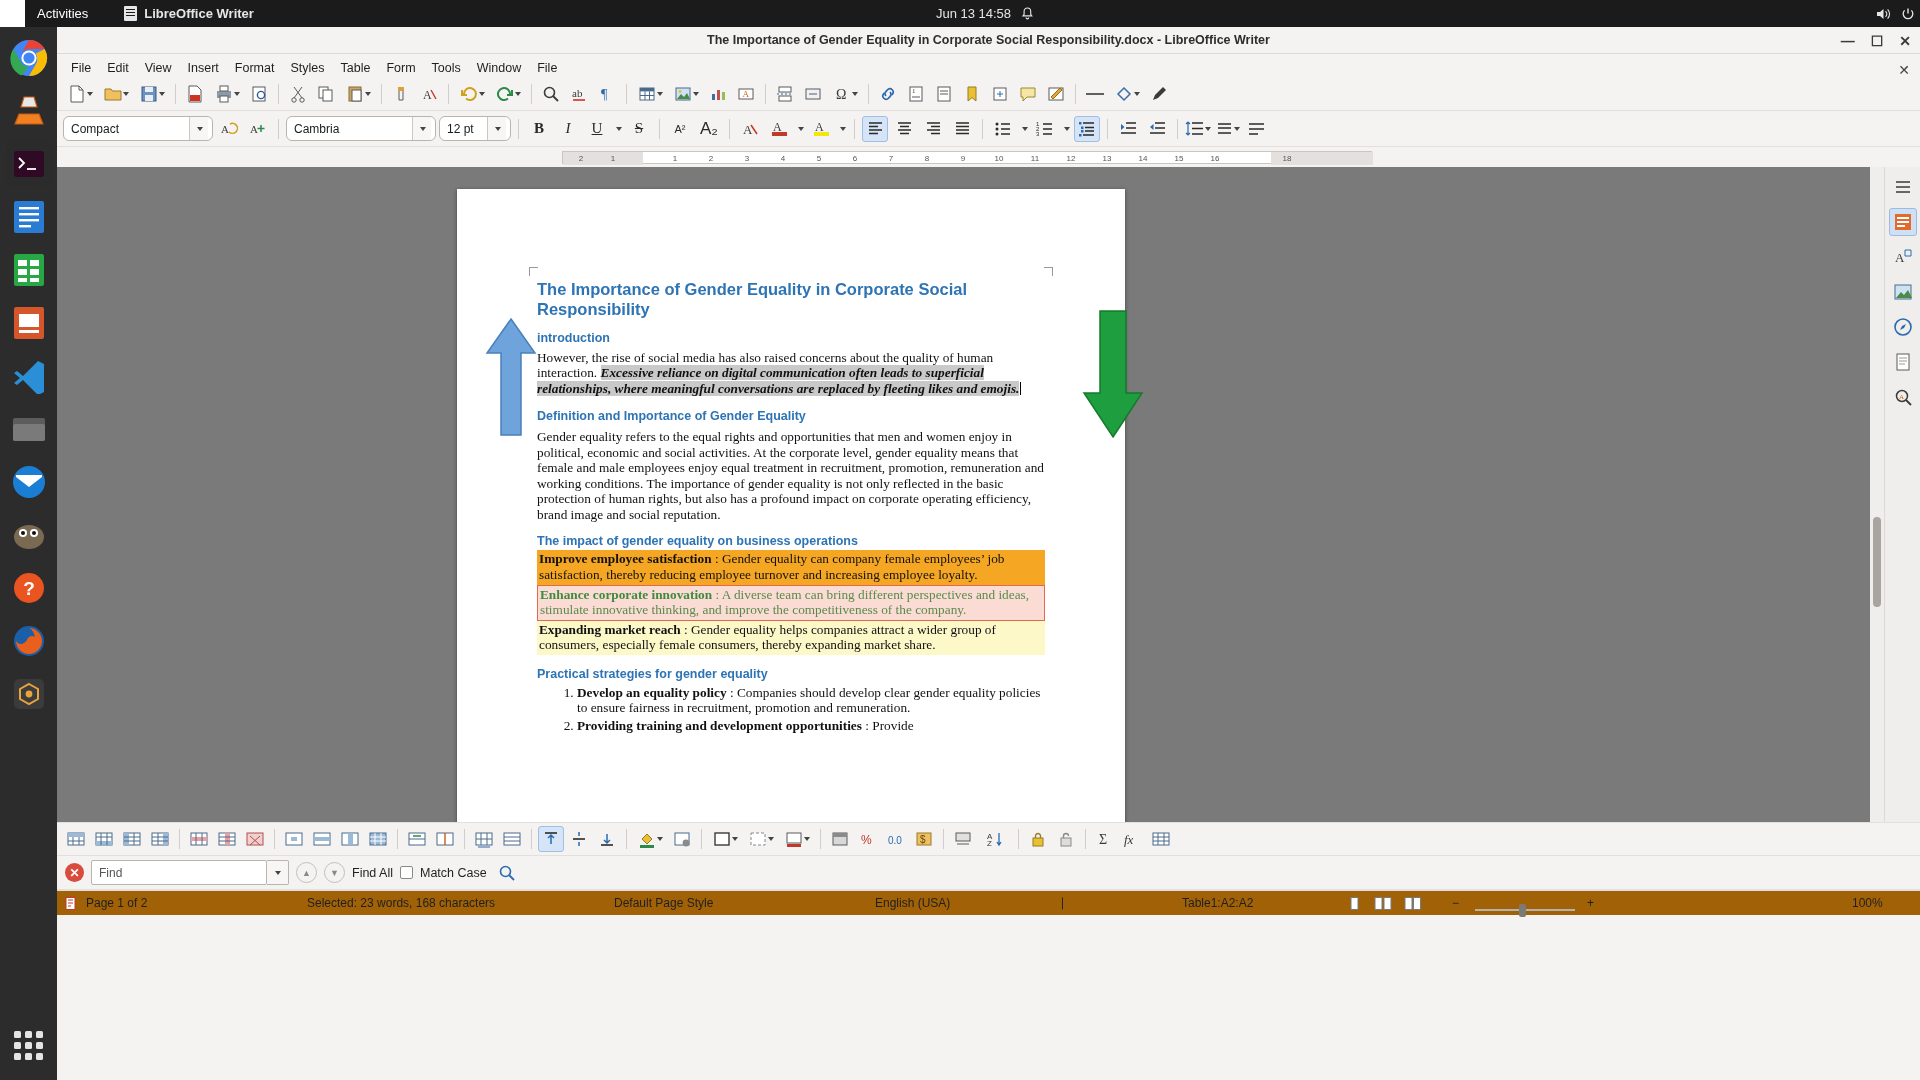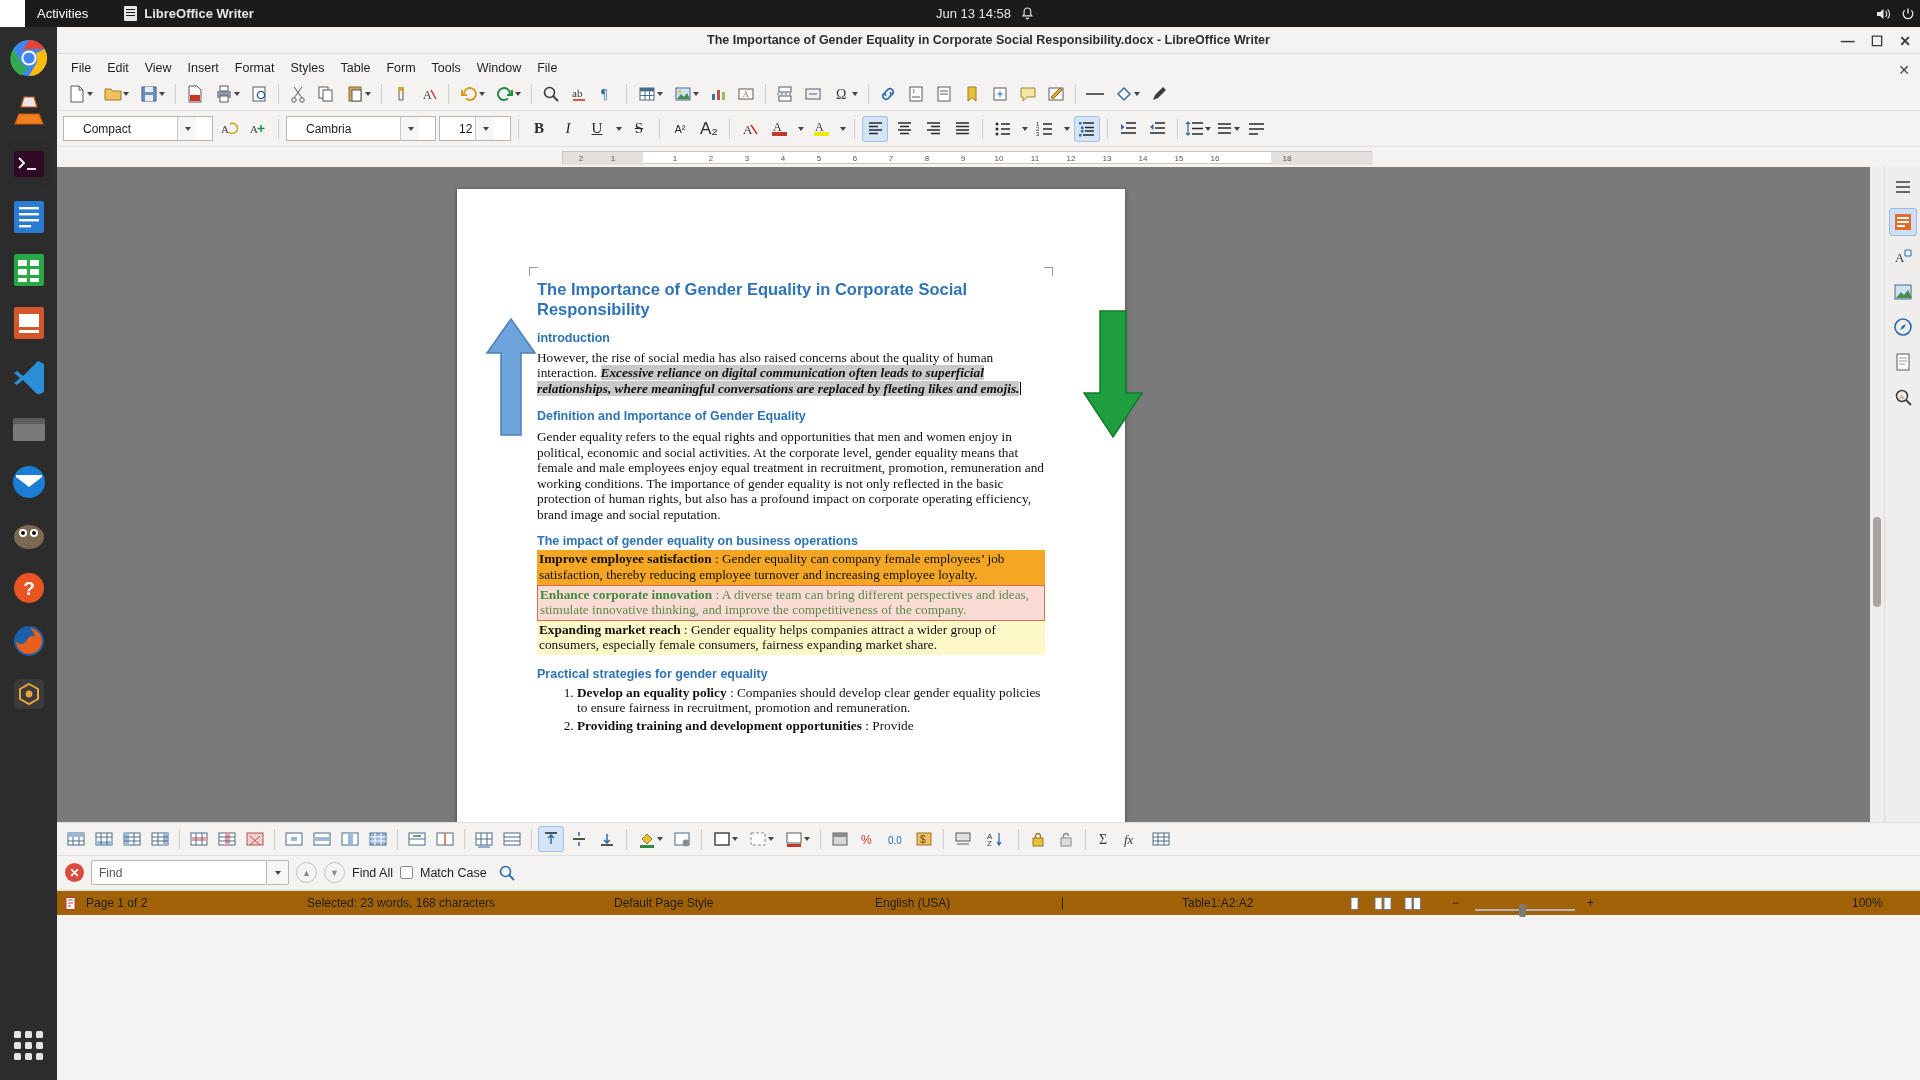--- a/index.html
+++ b/index.html
@@ -88,21 +88,21 @@
   .tb-sep { width: 1px; height: 20px; background: #d0cdca; margin: 0 4px; }
   .caret { width: 0; height: 0; border-left: 3.5px solid transparent; border-right: 3.5px solid transparent; border-top: 4px solid #444; margin-left: 1px; }
 
   
   .fmtbar {
     height: 36px; display: flex; align-items: center; gap: 3px;
     padding: 0 6px; background: #f4f3f2; border-bottom: 1px solid #e2dfdc;
   }
   .combo {
     height: 25px; border: 1px solid #b8b4b0; background: #fff; display: flex; align-items: center;
-    font-size: 12px; color: #1a1a1a; padding: 0 16px; border-radius: 0;
+    font-size: 12px; color: #1a1a1a; padding: 0 4px; border-radius: 6px;
   }
   .combo .val { flex: 1; padding-left: 3px; white-space: nowrap; overflow: hidden; }
   .combo .drop {
     width: 19px; height: 23px; border-left: 1px solid #cbc7c3; display: flex;
     align-items: center; justify-content: center; background: #f7f6f5;
   }
   .fbtn {
     width: 26px; height: 26px; display: flex; align-items: center; justify-content: center;
     font-size: 15px; color: #2a2a2a; border-radius: 3px;
   }
@@ -834,21 +834,21 @@
 
         <h2 class="dochead" style="margin-top:12px; margin-bottom:2px;">The impact of gender equality on business operations</h2>
 
         <div class="hl-row hl-orange">
           <b>Improve employee satisfaction</b><span> : </span><span>Gender equality can company female employees’ job satisfaction, thereby reducing employee turnover and increasing employee loyalty.</span>
         </div>
         <div class="hl-row hl-pink">
           <b class="lead">Enhance corporate innovation</b><span> : </span><span>A diverse team can bring different perspectives and ideas, stimulate innovative thinking, and improve the competitiveness of the company.</span>
         </div>
         <div class="hl-row hl-yellow">
-          <b>Expanding market reach</b><span> : </span><span>Gender equality helps companies attract a wider group of consumers, especially female consumers, fairness expanding market share.</span>
+          <b>Expanding market reach</b><span> : </span><span>Gender equality helps companies attract a wider group of consumers, especially female consumers, thereby expanding market share.</span>
         </div>
 
         <h2 class="dochead" style="margin-top:12px; margin-bottom:0;">Practical strategies for gender equality</h2>
         <ol class="strategies">
           <li><b>Develop an equality policy</b><span> : </span><span>Companies should develop clear gender equality policies to ensure fairness in recruitment, promotion and remuneration.</span></li>
           <li><b>Providing training and development opportunities</b><span> : </span><span>Provide</span></li>
         </ol>
       </div>
 
       <svg class="arrow-up" width="52" height="120" viewBox="0 0 52 120">

